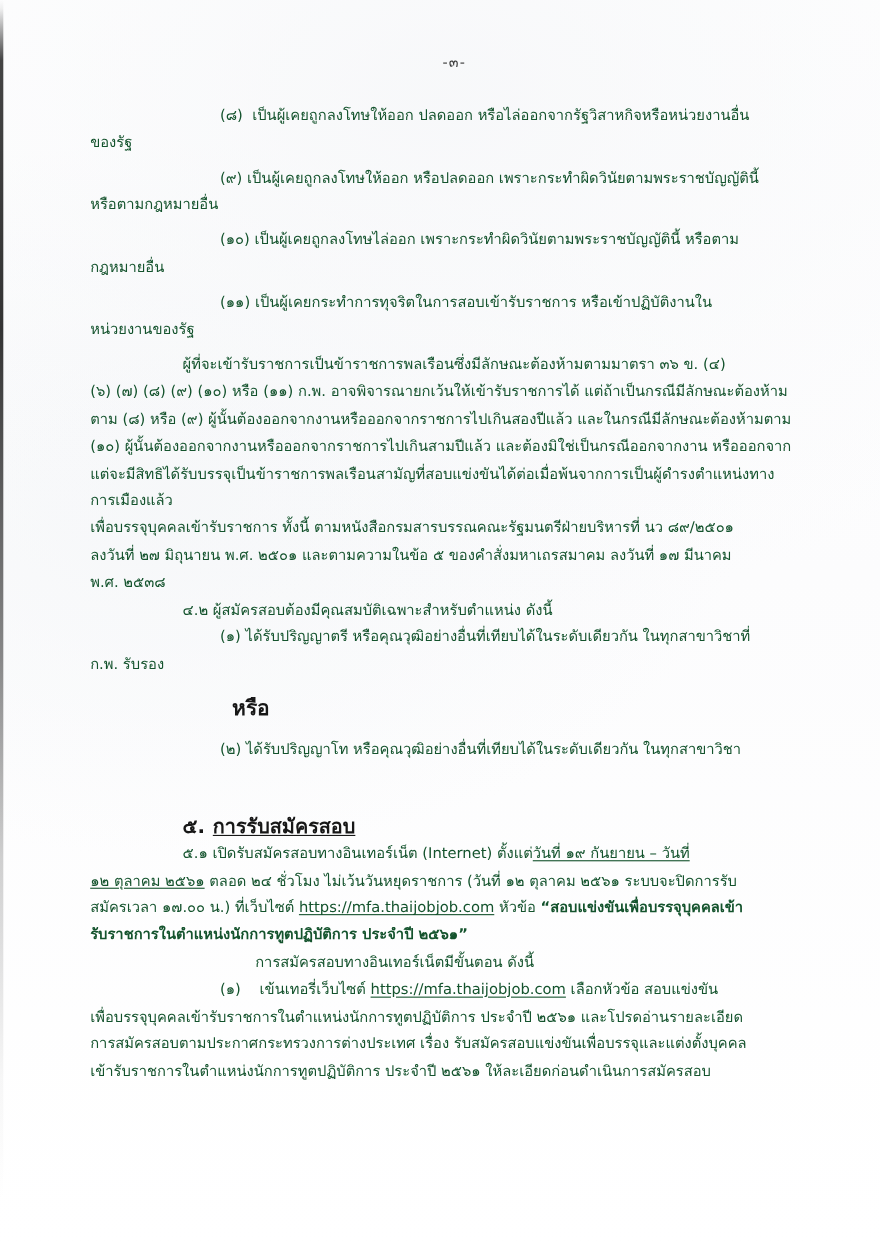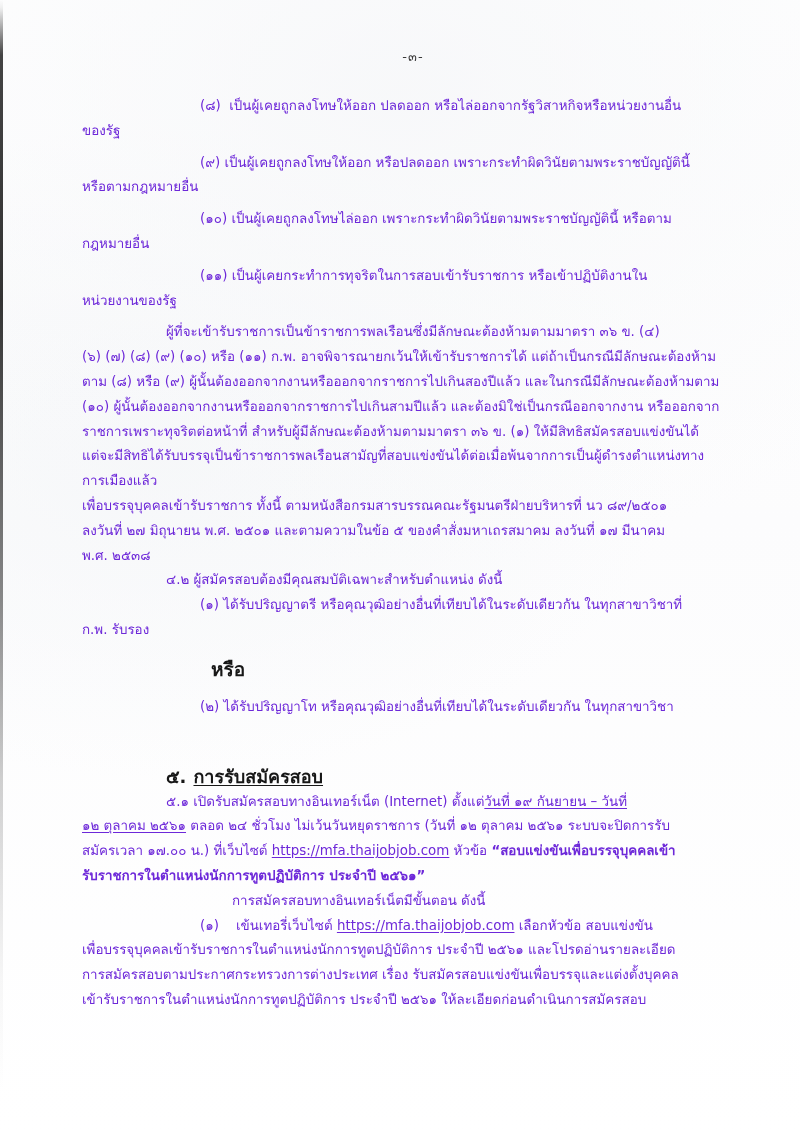--- a/index.html
+++ b/index.html
@@ -62,21 +62,21 @@
     margin-top: 46px;
     margin-bottom: 0;
     color: #3a3a3a;
   }
 
   .para {
     font-size: 13.4px;
     line-height: 24.8px;
     margin: 0;
     text-align: left;
-    color: #6d28d9;
+    color: #14532d;
   }
   .indent-1 { text-indent: 84px; }
   .indent-2 { text-indent: 118px; }
   .indent-3 { text-indent: 150px; }
   .gap-sm { height: 7px; }
   .gap-lg { height: 27px; }
   .gap-xl { height: 44px; }
 
   b, .b { font-weight: bold; }
   .u { text-decoration: underline; text-underline-offset: 2px; }
@@ -128,21 +128,20 @@
 
     <p class="para indent-2"><span>(๑๑)</span> <span>เป็นผู้เคยกระทำการทุจริตในการสอบเข้ารับราชการ หรือเข้าปฏิบัติงานใน</span></p>
     <p class="para">หน่วยงานของรัฐ</p>
 
     <div class="gap-sm"></div>
 
     <p class="para indent-1">ผู้ที่จะเข้ารับราชการเป็นข้าราชการพลเรือนซึ่งมีลักษณะต้องห้ามตามมาตรา ๓๖ ข. (๔)</p>
     <p class="para">(๖) (๗) (๘) (๙) (๑๐) หรือ (๑๑)  ก.พ. อาจพิจารณายกเว้นให้เข้ารับราชการได้ แต่ถ้าเป็นกรณีมีลักษณะต้องห้าม</p>
     <p class="para">ตาม (๘) หรือ (๙) ผู้นั้นต้องออกจากงานหรือออกจากราชการไปเกินสองปีแล้ว และในกรณีมีลักษณะต้องห้ามตาม</p>
     <p class="para">(๑๐) ผู้นั้นต้องออกจากงานหรือออกจากราชการไปเกินสามปีแล้ว และต้องมิใช่เป็นกรณีออกจากงาน หรือออกจาก</p>
-    <p class="para">ราชการเพราะทุจริตต่อหน้าที่ สำหรับผู้มีลักษณะต้องห้ามตามมาตรา ๓๖ ข. (๑) ให้มีสิทธิสมัครสอบแข่งขันได้</p>
     <p class="para">แต่จะมีสิทธิได้รับบรรจุเป็นข้าราชการพลเรือนสามัญที่สอบแข่งขันได้ต่อเมื่อพ้นจากการเป็นผู้ดำรงตำแหน่งทาง</p>
     <p class="para">การเมืองแล้ว</p>
 
     <p class="para">เพื่อบรรจุบุคคลเข้ารับราชการ ทั้งนี้ ตามหนังสือกรมสารบรรณคณะรัฐมนตรีฝ่ายบริหารที่ นว ๘๙/๒๕๐๑</p>
     <p class="para">ลงวันที่ ๒๗ มิถุนายน พ.ศ. ๒๕๐๑ และตามความในข้อ ๕ ของคำสั่งมหาเถรสมาคม ลงวันที่ ๑๗ มีนาคม</p>
     <p class="para">พ.ศ. ๒๕๓๘</p>
 
     <p class="para indent-1"><span>๔.๒</span> <span>ผู้สมัครสอบต้องมีคุณสมบัติเฉพาะสำหรับตำแหน่ง ดังนี้</span></p>
 
     <p class="para indent-2"><span>(๑)</span> <span>ได้รับปริญญาตรี หรือคุณวุฒิอย่างอื่นที่เทียบได้ในระดับเดียวกัน ในทุกสาขาวิชาที่</span></p>

